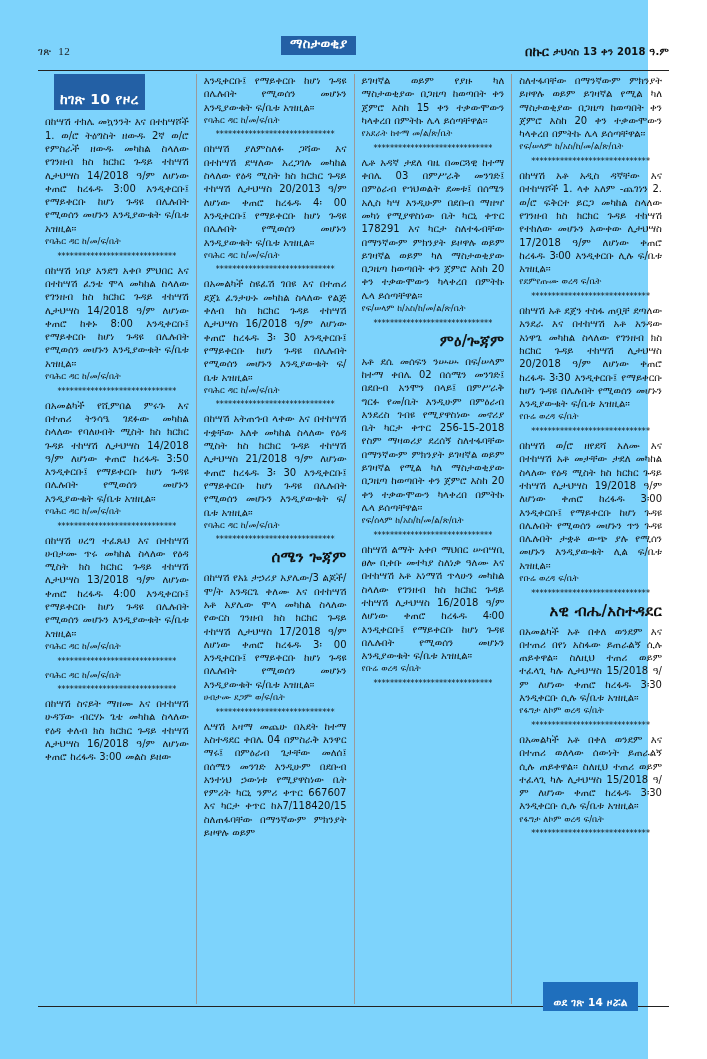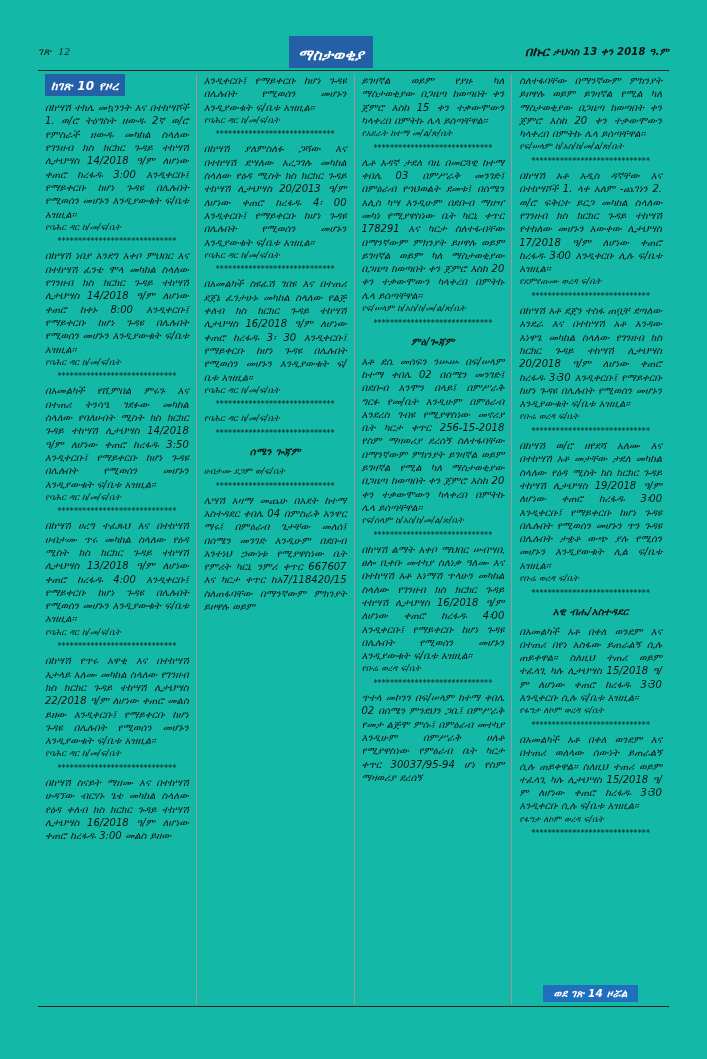--- a/index.html
+++ b/index.html
@@ -4,39 +4,38 @@
 <title>Newspaper Classifieds Page</title>
 <style>
   html,body{margin:0;padding:0;background:#ffffff;}
   body{
     width:707px;height:1059px;position:relative;overflow:hidden;
     font-family:"DejaVu Sans","Liberation Sans",sans-serif;
     color:#111111;
     -webkit-font-smoothing:antialiased;
   }
   .page{
-    position:absolute;left:0;top:0;width:707px;height:1059px;
-    background:#14b8a6;
-    font-style:italic;
+    position:absolute;left:0;top:0;width:648px;height:1059px;
+    background:#7dd3fc;
   }
 
   
   .masthead{
     position:absolute;left:38px;top:36px;width:631px;height:32px;
   }
   .folio{
     position:absolute;left:0;top:9px;
     font-size:10.5px;letter-spacing:.4px;color:#1a1a1a;white-space:nowrap;
   }
   .folio .folio-num{margin-left:7px;font-family:"Liberation Serif",serif;font-size:11px;}
   .masthead-title{
-    position:absolute;left:251px;top:0px;
+    position:absolute;left:243px;top:0px;
     background:#2360a5;color:#ffffff;
-    font-size:15px;font-weight:bold;
-    padding:12px 9px 4px 9px;
+    font-size:13px;font-weight:bold;
+    padding:1px 9px 4px 9px;
     letter-spacing:.2px;
     line-height:1.05;
     white-space:nowrap;
   }
   .paper-name{
     position:absolute;right:0;top:4px;
     white-space:nowrap;text-align:right;
   }
   .paper-name .pn-big{
     font-size:13px;font-weight:bold;letter-spacing:0px;vertical-align:-1px;
@@ -72,23 +71,23 @@
     line-height:13.3px;
     text-align:justify;
     text-justify:inter-word;
     word-spacing:0.3px;
   }
 
   
   .cont-banner{
     display:inline-block;
     background:#2360a5;color:#fff;
-    font-size:12px;font-weight:bold;
-    padding:6px 6px 3px 6px;
-    margin:0 0 5px 0;
+    font-size:14px;font-weight:bold;
+    padding:18px 6px 3px 6px;
+    margin:0 0 5px 9px;
     letter-spacing:.2px;
     line-height:1.1;
   }
 
   
   .notice{margin:0 0 0 0;}
   .notice p{
     margin:0;
     text-align:justify;
     text-justify:inter-word;
@@ -114,39 +113,39 @@
     color:#111;
     margin:1px 0 2px 0;
     overflow:hidden;
     white-space:nowrap;
     height:12px;
   }
 
   
   .zone-head{
     display:block;
-    text-align:center;
-    font-size:10px;
+    text-align:right;
+    font-size:15px;
     font-weight:bold;
     line-height:19px;
     margin:3px 0 4px 0;
     letter-spacing:.2px;
     white-space:nowrap;
   }
 
   
   .turnto-wrap{
     position:absolute;left:512px;top:982px;width:157px;height:20px;
     text-align:center;
   }
   .turnto{
     display:inline-block;
     background:#1f6fbd;color:#fff;
     font-size:10.5px;font-weight:bold;
-    padding:2px 10px 3px 10px;
+    padding:14px 10px 3px 10px;
     letter-spacing:.2px;
     line-height:1.15;
     white-space:nowrap;
   }
 </style>
 </head>
 <body>
 
 <div class="page">
 
@@ -170,21 +169,20 @@
           </div><span class="divider">*****************************</span><div class="notice">
             <p>በከሣሽ ነበያ አንደግ አቀቦ ምህበር እና በተከሣሽ ፈንቴ ሞላ መካከል ስላለው የገንዘብ ክስ ክርክር ጉዳይ ተከሣሽ ሊታህሣስ 14/2018 ዓ/ም ለሆነው ቀጠሮ ከቀኑ 8:00 እንዲቀርቡ፤ የማይቀርቡ ከሆነ ጉዳዩ በሌሉበት የሚወሰን መሆኑን እንዲያውቁት ፍ/ቤቱ አዝዚል፡፡</p>
             <span class="sig">የባሕር ዳር ከ/መ/ፍ/ቤት</span>
           </div><span class="divider">*****************************</span><div class="notice">
             <p>በአመልካች የሺምበል ምሩጉ እና በተጠሪ ትንሳዔ ገደፉው መካከል ስላለው የባለሀብት ሚስት ክስ ክርክር ጉዳይ ተከሣሽ ሊታህሣስ 14/2018 ዓ/ም ለሆነው ቀጠሮ ከረፋዱ 3:50 እንዲቀርቡ፤ የማይቀርቡ ከሆነ ጉዳዩ በሌሉበት የሚወሰን መሆኑን እንዲያውቁት ፍ/ቤቱ አዝዚል፡፡</p>
             <span class="sig">የባሕር ዳር ከ/መ/ፍ/ቤት</span>
           </div><span class="divider">*****************************</span><div class="notice">
             <p>በከሣሽ ሀረግ ተፈጹህ እና በተከሣሽ ሀብታሙ ጥሩ መካከል ስላለው የዕዳ ሚስት ክስ ክርክር ጉዳይ ተከሣሽ ሊታህሣስ 13/2018 ዓ/ም ለሆነው ቀጠሮ ከረፋዱ 4:00 እንዲቀርቡ፤ የማይቀርቡ ከሆነ ጉዳዩ በሌሉበት የሚወሰን መሆኑን እንዲያውቁት ፍ/ቤቱ አዝዚል፡፡</p>
             <span class="sig">የባሕር ዳር ከ/መ/ፍ/ቤት</span>
           </div><span class="divider">*****************************</span><div class="notice">
-            <p>በከሣሽ የጥሩ አዋቂ እና በተከሣሽ አታላይ አለሙ መካከል ስላለው የገንዘብ ክስ ክርክር ጉዳይ ተከሣሽ ሊታህሣስ 22/2018 ዓ/ም ለሆነው ቀጠሮ መልስ ይዘው እንዲቀርቡ፤ የማይቀርቡ ከሆነ ጉዳዩ በሌሉበት የሚወሰን መሆኑን እንዲያውቁት ፍ/ቤቱ አዝዚል፡፡</p>
             <span class="sig">የባሕር ዳር ከ/መ/ፍ/ቤት</span>
           </div><span class="divider">*****************************</span><div class="notice">
             <p>በከሣሽ ስናይት ማዘሙ እና በተከሣሽ ሁዳኘው ብርሃኑ ጌቴ መካከል ስላለው የዕዳ ቀለብ ክስ ክርክር ጉዳይ ተከሣሽ ሊታህሣስ 16/2018 ዓ/ም ለሆነው ቀጠሮ ከረፋዱ 3:00 መልስ ይዘው</p>
           </div></div>
     </div>
     <div class="col">
       <div class="colflow">
           <div class="notice">
             <p>እንዲቀርቡ፤ የማይቀርቡ ከሆነ ጉዳዩ በሌሉበት የሚወሰን መሆኑን እንዲያውቁት ፍ/ቤቱ አዝዚል፡፡</p>
             <span class="sig">የባሕር ዳር ከ/መ/ፍ/ቤት</span>
@@ -194,25 +192,27 @@
             <p>በከሣሽ ያለምስለፉ ጋሻው እና በተከሣሽ ደሣለው አረጋገሉ መካከል ስላለው የዕዳ ሚስት ክስ ክርክር ጉዳይ ተከሣሽ ሊታህሣስ 20/2013 ዓ/ም ለሆነው ቀጠሮ ከረፋዱ 4፡ 00 እንዲቀርቡ፤ የማይቀርቡ ከሆነ ጉዳዩ በሌሉበት የሚወሰን መሆኑን እንዲያውቁት ፍ/ቤቱ አዝዚል፡፡</p>
             <span class="sig">የባሕር ዳር ከ/መ/ፍ/ቤት</span>
           </div>
           <span class="divider">*****************************</span>
           <div class="notice">
             <p>በአመልካች ስዩፈሽ ገበዩ እና በተጠሪ ደጀኔ ፈንታሁኑ መካከል ስላለው የልጅ ቀለብ ክስ ክርክር ጉዳይ ተከሣሽ ሊታህሣስ 16/2018 ዓ/ም ለሆነው ቀጠሮ ከረፋዱ 3፡ 30 እንዲቀርቡ፤ የማይቀርቡ ከሆነ ጉዳዩ በሌሉበት የሚወሰን መሆኑን እንዲያውቁት ፍ/ቤቱ አዝዚል፡፡</p>
             <span class="sig">የባሕር ዳር ከ/መ/ፍ/ቤት</span>
           </div>
           <span class="divider">*****************************</span>
           <div class="notice">
+            <p>በከሣሽ አትጠኅብ ላቀው እና በተከሣሽ ተቋቸው አለቀ መካከል ስላለው የዕዳ ሚስት ክስ ክርክር ጉዳይ ተከሣሽ ሊታህሣስ 21/2018 ዓ/ም ለሆነው ቀጠሮ ከረፋዱ 3፡ 30 እንዲቀርቡ፤ የማይቀርቡ ከሆነ ጉዳዩ በሌሉበት የሚወሰን መሆኑን እንዲያውቁት ፍ/ቤቱ አዝዚል፡፡</p>
             <span class="sig">የባሕር ዳር ከ/መ/ፍ/ቤት</span>
           </div>
           <span class="divider">*****************************</span>
           <span class="zone-head">ሰሜን ጐጃም</span>
           <div class="notice">
+            <p>በከሣሽ የአኔ ታኃሪያ አያሌው/3 ልጆች/ ሞ/ት እንዳርጌ ቀለሙ እና በተከሣሽ አቶ አያሌው ሞላ መካከል ስላለው የውርስ ገንዘብ ክስ ክርክር ጉዳይ ተከሣሽ ሊታህሣስ 17/2018 ዓ/ም ለሆነው ቀጠሮ ከረፋዱ 3፡ 00 እንዲቀርቡ፤ የማይቀርቡ ከሆነ ጉዳዩ በሌሉበት የሚወሰን መሆኑን እንዲያውቁት ፍ/ቤቱ አዝዚል፡፡</p>
             <span class="sig">ሀብታሙ ደጋም ወ/ፍ/ቤት</span>
           </div>
           <span class="divider">*****************************</span>
           <div class="notice">
             <p>ሌሣሽ አዛማ መጨሁ በአደት ከተማ አስተዳደር ቀበሌ 04 በምስራቅ አንዋር ማሩ፤ በምዕራብ ጌታቸው መለሰ፤ በሰሜን መንገድ እንዲሁም በደቡብ አንተነህ ኃውነቱ የሚያዋስነው ቤት የምሪት ካርኒ ንምሪ ቀጥር 667607 እና ካርታ ቀጥር ከአ7/118420/15 ስለጠፋባቸው በማንኛውም ምክንያት ይዞዋሉ ወይም</p>
           </div>
         </div>
     </div>
     <div class="col">
       <div class="colflow">
@@ -230,23 +230,20 @@
           <div class="notice">
             <p>አቶ ደሴ መሰፍን ንሡሡ በፍ/ሠላም ከተማ ቀበሌ 02 በሰሜን መንገድ፤ በደቡብ አንሞን በላይ፤ በምሥራቅ ግርፉ የመ/ቤት እንዲሁም በምዕራብ እንደረስ ገብዩ የሚያዋስነው መኖሪያ ቤት ካርታ ቀጥር 256-15-2018 የስም ማዛወሪያ ደረሰኝ ስለተፋባቸው በማንኛውም ምክንያት ይገዛኛል ወይም ይገዛኛል የሚል ካለ ማስታወቂያው በጋዜጣ ከወጣበት ቀን ጀምሮ እስከ 20 ቀን ተቃውሞውን ካላቀረበ በምትኩ ሌላ ይሰጣቸዋል፡፡</p>
             <span class="sig">የፍ/ሰላም ከ/አስ/ከ/መ/ል/ጽ/ቤት</span>
           </div>
           <span class="divider">*****************************</span>
           <div class="notice">
             <p>በከሣሽ ልማት አቀቦ ማህበር ሠብሣቢ ፀሎ ቢቀቡ መተካያ ስለነቃ ዓለሙ እና በተከሣሽ አቶ አነማሽ ጥላሁን መካከል ስላለው የገንዘብ ክስ ክርክር ጉዳይ ተከሣሽ ሊታህሣስ 16/2018 ዓ/ም ለሆነው ቀጠሮ ከረፋዱ 4፡00 እንዲቀርቡ፤ የማይቀርቡ ከሆነ ጉዳዩ በሌሉበት የሚወሰን መሆኑን እንዲያውቁት ፍ/ቤቱ አዝዚል፡፡</p>
             <span class="sig">የቡሬ ወረዳ ፍ/ቤት</span>
           </div>
           <span class="divider">*****************************</span>
-          <div class="notice">
-            <p>ጥተላ መኮንን በፍ/ሠላም ከተማ ቀበሌ 02 በሰሜን ምንደህን ጋቤ፤ በምሥራቅ የመታ ልጅሞ ምሱ፤ በምዕራብ መተካያ እንዲሁም በምሥራቅ ሀለቶ የሚያዋስነው የምዕራብ ቤት ካርታ ቀጥር 30037/95-94 ሆነ የስም ማዛወሪያ ደረሰኝ</p>
-          </div>
         </div>
     </div>
     <div class="col">
       <div class="colflow">
           <div class="notice">
             <p>ስለተፋባቸው በማንኛውም ምክንያት ይዞዋሉ ወይም ይገዛኛል የሚል ካለ ማስታወቂያው በጋዜጣ ከወጣበት ቀን ጀምሮ እስከ 20 ቀን ተቃውሞውን ካላቀረበ በምትኩ ሌላ ይሰጣቸዋል፡፡</p>
             <span class="sig">የፍ/ሠላም ከ/አስ/ከ/መ/ል/ጽ/ቤት</span>
           </div>
           <span class="divider">*****************************</span>
           <div class="notice">

